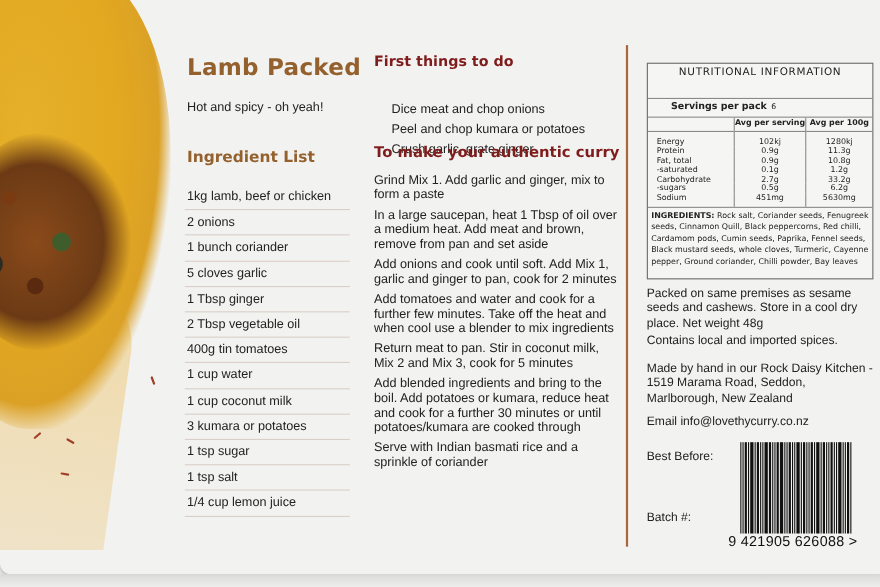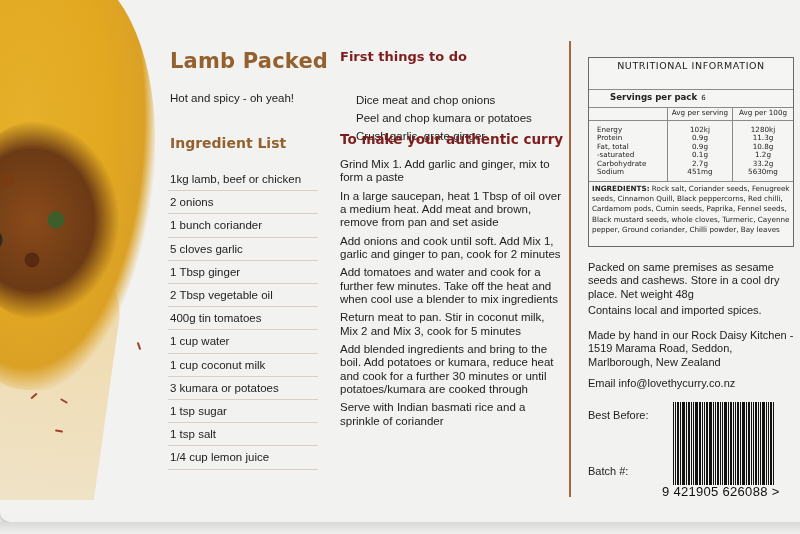--- a/index.html
+++ b/index.html
@@ -78,21 +78,21 @@
     .steps li { font-size: 11.5px; line-height: 13.4px; margin-bottom: 4.8px; }
 
     .divider { position: absolute; left: 569px; top: 41px; width: 1.5px; height: 456px; background: #a9683a; }
 
     
     .nip { position: absolute; left: 588px; top: 57px; width: 204px; border: 1px solid #6a6a6a; background: #f5f5f4; font-family: "DejaVu Sans", sans-serif; }
     .nip-title { text-align: center; font-size: 9.5px; letter-spacing: 0.6px; padding: 2px 0 18px; border-bottom: 1px solid #8a8a8a; color: #222; }
     .nip-serv { padding: 2px 0 2px 21px; font-size: 8.6px; font-weight: bold; line-height: 11.5px; border-bottom: 1px solid #8a8a8a; }
     .nip-serv span.v { font-weight: normal; font-size: 7px; margin-left: 4px; }
     .nip-table { width: 100%; border-collapse: collapse; font-size: 7.2px; }
-    .nip-table th { font-weight: normal; line-height: 8px; padding: 1px 0 3px; border-bottom: 1px solid #8a8a8a; margin-top: 28px; }
+    .nip-table th { font-weight: bold; line-height: 8px; padding: 1px 0 3px; border-bottom: 1px solid #8a8a8a; margin-top: 28px; }
     .nip-table td { line-height: 8.5px; padding: 0; }
     .nip-table .c1 { width: 70px; padding-left: 8px; }
     .nip-table .c2 { width: 64px; text-align: center; border-left: 1px solid #8a8a8a; border-right: 1px solid #8a8a8a; }
     .nip-table .c3 { text-align: center; }
     .nip-table tr.first td { padding-top: 5px; }
     .nip-table tr.last td { padding-bottom: 4px; }
     .nip-ingr { border-top: 1px solid #8a8a8a; padding: 2px 3px 10px; font-size: 7.2px; line-height: 10.4px; }
     .nip-ingr b { font-weight: bold; }
 
     .info { position: absolute; left: 588px; width: 210px; font-size: 11px; line-height: 13.4px; color: #222; }
@@ -194,20 +194,25 @@
         <tr>
           <td class="c1">-saturated</td>
           <td class="c2">0.1g</td>
           <td class="c3">1.2g</td>
         </tr>
         <tr>
           <td class="c1">Carbohydrate</td>
           <td class="c2">2.7g</td>
           <td class="c3">33.2g</td>
         </tr>
+        <tr>
+          <td class="c1">-sugars</td>
+          <td class="c2">0.5g</td>
+          <td class="c3">6.2g</td>
+        </tr>
         <tr class="last">
           <td class="c1">Sodium</td>
           <td class="c2">451mg</td>
           <td class="c3">5630mg</td>
         </tr>
       </tbody>
     </table>
     <div class="nip-ingr">
       <b>INGREDIENTS:</b>
       <span>Rock salt, Coriander seeds, Fenugreek seeds, Cinnamon Quill, Black peppercorns, Red chilli, Cardamom pods, Cumin seeds, Paprika, Fennel seeds, Black mustard seeds, whole cloves, Turmeric, Cayenne pepper, Ground coriander, Chilli powder, Bay leaves</span>

